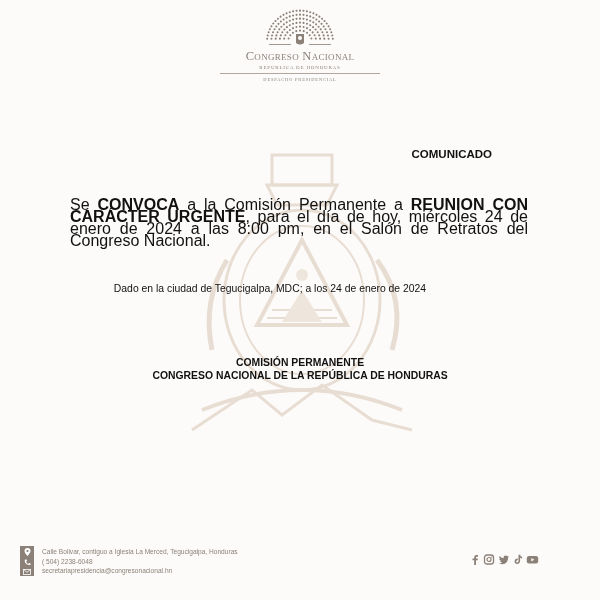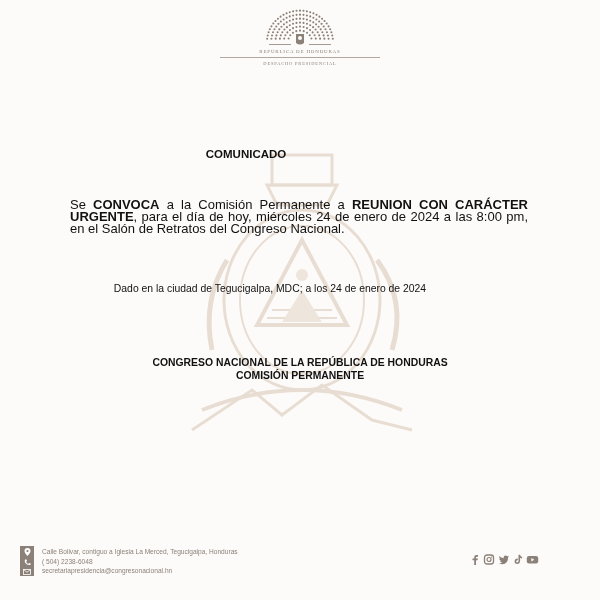--- a/index.html
+++ b/index.html
@@ -9,22 +9,22 @@
     }
     .header { position: absolute; top: 8px; left: 0; width: 600px; text-align: center; }
     .logo-dome { display: block; margin: 0 auto; }
     .brand { font-family: "Liberation Serif", serif; color: #8c8179; font-size: 12.5px; letter-spacing: 0.3px; margin-top: 1px; font-variant: small-caps; }
     .brand-sub { font-family: "Liberation Serif", serif; color: #8c8179; font-size: 5px; letter-spacing: 0.8px; margin-top: 1px; }
     .brand-line { width: 160px; height: 1px; background: #b3a79d; margin: 3px auto 3px; }
     .brand-dept { font-family: "Liberation Serif", serif; color: #8c8179; font-size: 4.5px; letter-spacing: 0.8px; }
 
     .watermark { position: absolute; left: 172px; top: 150px; width: 260px; height: 290px; opacity: 0.55; }
 
-    .title { position: absolute; top: 148px; left: 0; width: 492px; text-align: center; font-weight: bold; font-size: 11.5px; }
-    .body-para { position: absolute; top: 199px; left: 70px; width: 458px; font-size: 13px; line-height: 12px; text-align: justify; text-align-last: left; }
+    .title { position: absolute; top: 148px; left: 0; width: 492px; text-align: right; font-weight: bold; font-size: 11.5px; }
+    .body-para { position: absolute; top: 199px; left: 70px; width: 458px; font-size: 16px; line-height: 12px; text-align: justify; text-align-last: left; }
     .body-para b { font-weight: bold; }
     .date-line { position: absolute; top: 283px; left: 0; width: 540px; text-align: center; font-size: 10.4px; padding-left: 0; }
     .sign { position: absolute; top: 357px; left: 0; width: 600px; text-align: center; font-weight: bold; font-size: 10.4px; line-height: 12.5px; }
 
     .footer { position: absolute; top: 546px; left: 20px; height: 30px; display: flex; align-items: flex-start; }
     .icon-strip { width: 14px; height: 30px; background: #8c8179; display: flex; flex-direction: column; align-items: center; justify-content: space-around; }
     .icon-strip svg { display: block; }
     .contact { margin-left: 8px; font-size: 6.6px; color: #8c8179; line-height: 9.6px; margin-top: 1px; }
     .social { position: absolute; top: 554px; left: 470px; display: flex; gap: 3px; align-items: center; }
     .social svg { display: block; }
@@ -148,20 +148,21 @@
         <circle cx="67.15" cy="21.25" r="1.05"></circle>
         <circle cx="68.38" cy="24.31" r="1.05"></circle>
         <circle cx="69.28" cy="27.48" r="1.05"></circle>
         <circle cx="69.82" cy="30.72" r="1.05"></circle>
       </g>
     <rect x="6" y="36" width="22" height="0.8" fill="#8c8179"></rect>
     <rect x="46" y="36" width="22" height="0.8" fill="#8c8179"></rect>
     <path d="M33 26 L41 26 L41 35 Q37 38 33 35 Z" fill="#8c8179"></path>
     <circle cx="37" cy="30" r="2" fill="#fdfbf9"></circle>
   </svg>
+  <div class="brand">Congreso Nacional</div>
   <div class="brand-sub">REPÚBLICA DE HONDURAS</div>
   <div class="brand-line"></div>
   <div class="brand-dept">DESPACHO PRESIDENCIAL</div>
 </div>
 
 <svg class="watermark" viewBox="0 0 260 290">
   <g fill="none" stroke="#d8c6b4" stroke-width="3">
     <ellipse cx="130" cy="150" rx="78" ry="90"></ellipse>
     <ellipse cx="130" cy="150" rx="62" ry="74" stroke-width="2"></ellipse>
     <path d="M130 90 L85 175 L175 175 Z" stroke-width="4"></path>
@@ -182,22 +183,22 @@
 
 <div class="title">COMUNICADO</div>
 
 <p class="body-para" style="margin:0;">
   <span>Se </span><b>CONVOCA</b><span> a la Comisión Permanente a </span><b>REUNION CON CARÁCTER URGENTE</b><span>, para el día de hoy, miércoles 24 de enero de 2024 a las 8:00 pm, en el Salón de Retratos del Congreso Nacional.</span>
 </p>
 
 <div class="date-line">Dado en la ciudad de Tegucigalpa, MDC; a los 24 de enero de 2024</div>
 
 <div class="sign">
+  <div>COMISIÓN PERMANENTE</div>
   <div>CONGRESO NACIONAL DE LA REPÚBLICA DE HONDURAS</div>
-  <div>COMISIÓN PERMANENTE</div>
 </div>
 
 <div class="footer">
   <div class="icon-strip">
     <svg width="7" height="8" viewBox="0 0 7 8">
         <path d="M3.5 0 A3 3 0 0 1 6.5 3 C6.5 5 3.5 8 3.5 8 C3.5 8 0.5 5 0.5 3 A3 3 0 0 1 3.5 0 Z" fill="#fff"></path>
         <circle cx="3.5" cy="3" r="1.1" fill="#8c8179"></circle>
       </svg>
     <svg width="7" height="7" viewBox="0 0 7 7">
         <path d="M1 0.5 L2.5 0.5 L3 2 L2 2.8 Q2.8 4.3 4.2 5 L5 4 L6.5 4.5 L6.5 6 Q3 6.5 1 3.5 Q0.5 2 1 0.5 Z" fill="#fff"></path>

